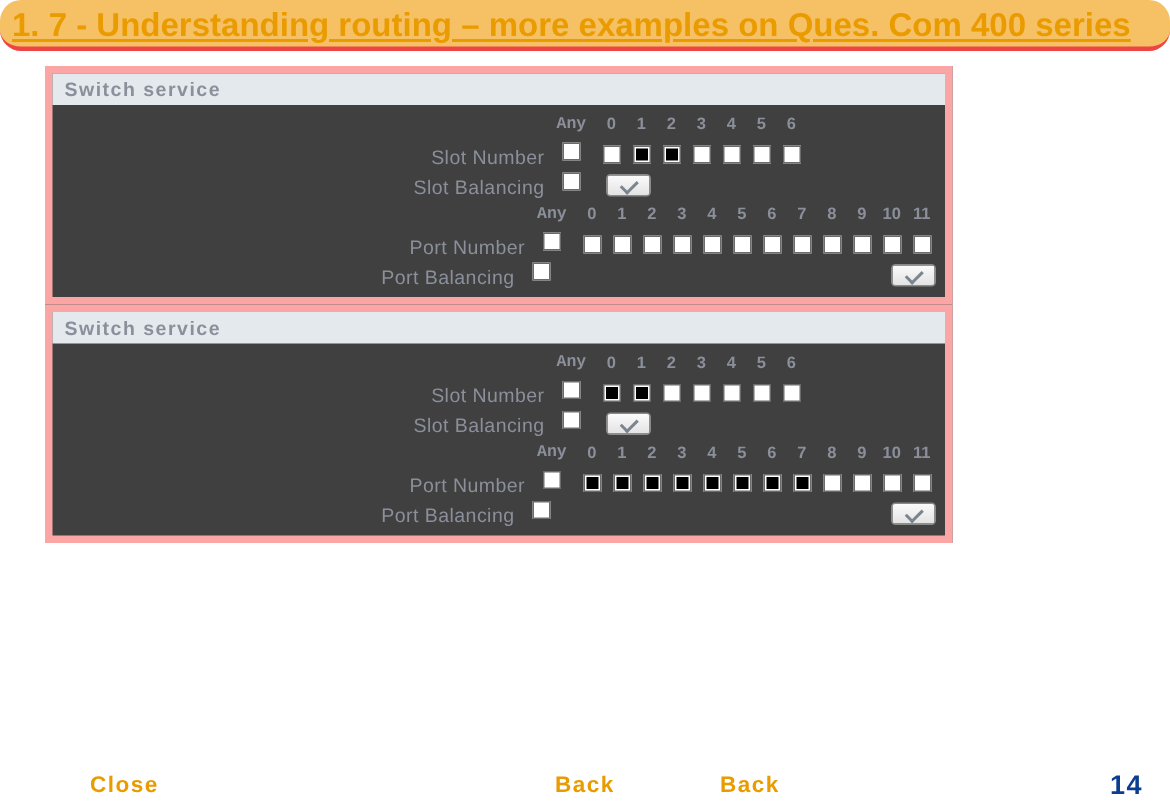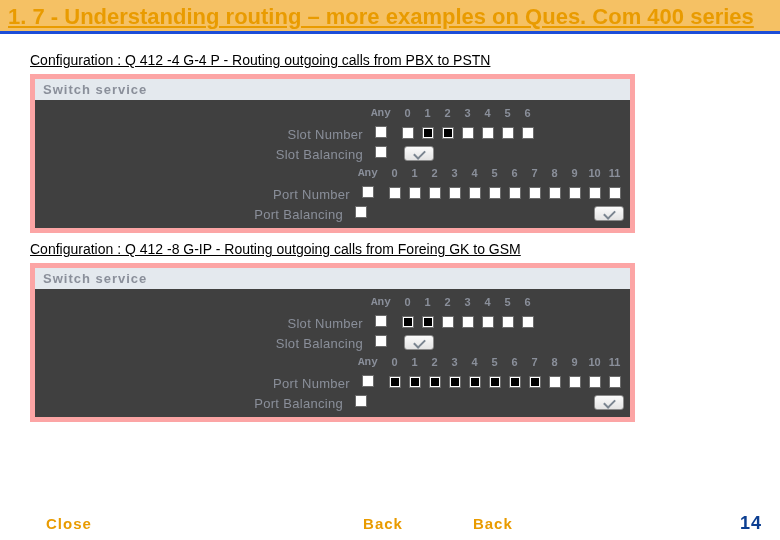--- a/index.html
+++ b/index.html
@@ -7,21 +7,22 @@
     width: 780px;
     height: 540px;
     background: #fff;
     font-family: Arial, Helvetica, sans-serif;
     overflow: hidden;
     position: relative;
   }
   .title-bar {
     background: #f5c164;
     padding: 4px 8px 2px 8px;
-    border-bottom: 3px solid #1d4ed8;
+    border-bottom: 3px solid #ef4444;
+    border-radius: 14px;
   }
   .title-bar h1 {
     color: #e99b00;
     font-size: 22px;
     font-weight: bold;
     line-height: 1.15;
     text-decoration: underline;
   }
   .body-area {
     padding: 10px 30px 0 30px;
@@ -125,21 +126,21 @@
   }
   .any-offset {
     width: 26px;
     display: inline-block;
   }
   .footer {
     position: absolute;
     left: 0;
     bottom: 0;
     width: 780px;
-    padding: 6px 18px 6px 46px;
+    padding: 6px 18px 6px 60px;
     display: flex;
     align-items: center;
     color: #e99b00;
     font-weight: bold;
     font-size: 15px;
     letter-spacing: 1px;
     background: #fff;
   }
   .footer .spacer { flex: 1; }
   .footer .mid { display: flex; gap: 70px; margin-left: 44px; }
@@ -147,21 +148,20 @@
 </style>
 </head>
 <body>
 
 <div class="title-bar">
   <h1>1. 7 - Understanding routing – more examples on Ques. Com 400 series</h1>
 </div>
 
 <div class="body-area">
 
-  <div class="config-caption">Configuration : Q 412 -4 G-4 P - Routing outgoing calls from PBX to PSTN</div>
 
   <div class="panel">
     <div class="panel-header">Switch service</div>
     <div class="panel-body">
 
       <div class="hdr-row">
         <span class="lbl"></span>
         <span class="cells">
           <span class="num-any">Any</span>
           <span class="num">0</span>
@@ -239,21 +239,20 @@
         <span class="cells">
           <span class="any-offset"><span class="cb"></span></span>
           <span style="width:209px"></span>
           <span class="bal-btn"></span>
         </span>
       </div>
 
     </div>
   </div>
 
-  <div class="config-caption">Configuration : Q 412 -8 G-IP - Routing outgoing calls from Foreing GK to GSM</div>
 
   <div class="panel">
     <div class="panel-header">Switch service</div>
     <div class="panel-body">
 
       <div class="hdr-row">
         <span class="lbl"></span>
         <span class="cells">
           <span class="num-any">Any</span>
           <span class="num">0</span>

